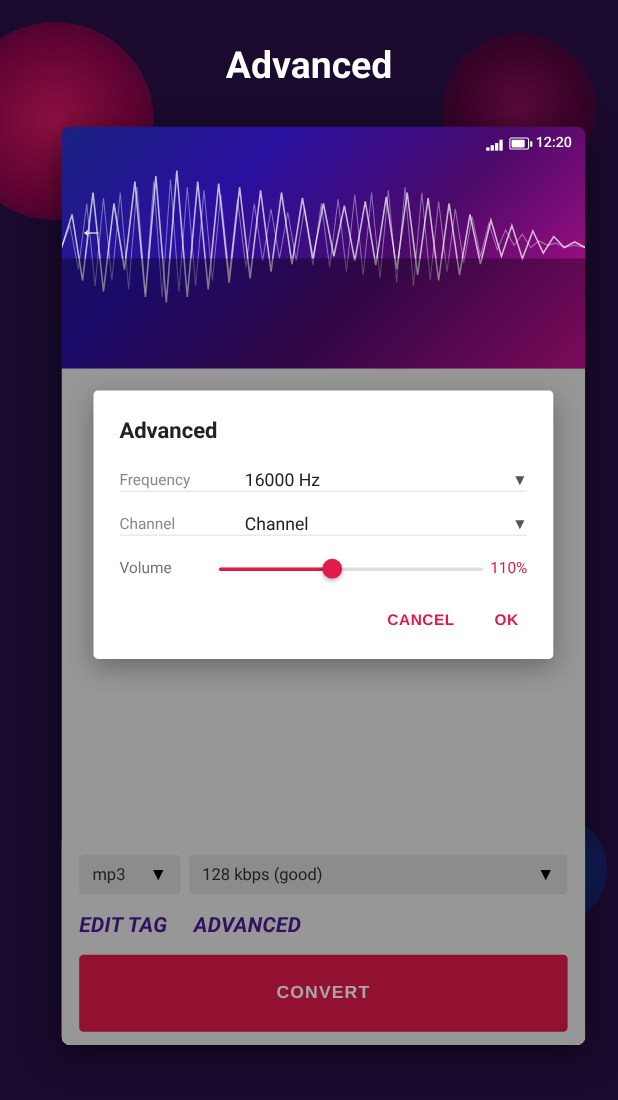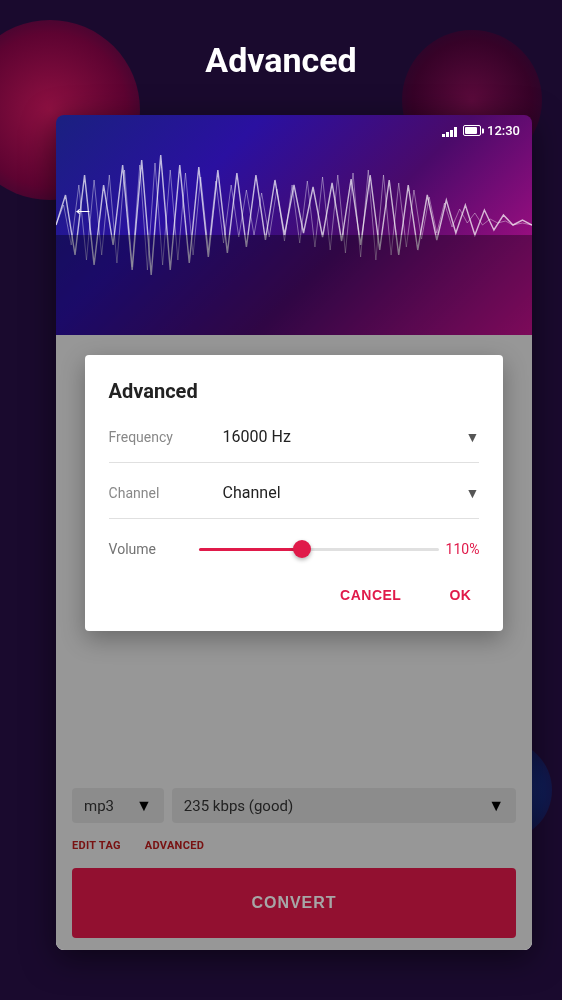--- a/index.html
+++ b/index.html
@@ -179,21 +179,20 @@
       font-weight: bold;
       color: #222;
       margin-bottom: 24px;
     }
 
     .dialog-row {
       display: flex;
       align-items: center;
       margin-bottom: 20px;
       border-bottom: 1px solid #e0e0e0;
-      padding-bottom: 16px;
     }
 
     .dialog-row:last-of-type {
       border-bottom: none;
     }
 
     .dialog-label {
       font-size: 14px;
       color: #888;
       width: 90px;
@@ -273,21 +272,21 @@
       color: #e01a4a;
       margin-left: 0;
       width: 40px;
       text-align: right;
     }
 
     
     .dialog-buttons {
       display: flex;
       justify-content: flex-end;
-      gap: 32px;
+      gap: 20px;
       margin-top: 8px;
     }
 
     .dialog-btn {
       font-size: 14px;
       font-weight: bold;
       color: #e01a4a;
       text-transform: uppercase;
       cursor: pointer;
       letter-spacing: 0.5px;
@@ -344,26 +343,27 @@
       color: #333;
     }
 
     .action-links {
       display: flex;
       gap: 24px;
       margin-bottom: 16px;
     }
 
     .action-link {
-      font-size: 11px;
+      font-size: 19px;
       font-weight: bold;
-      color: #b91c1c;
+      color: #4c1d95;
       text-transform: uppercase;
       cursor: pointer;
       letter-spacing: 0.3px;
+      font-style: italic;
     }
 
     .convert-btn {
       width: 100%;
       background: #e01a4a;
       color: white;
       border: none;
       border-radius: 4px;
       padding: 26px;
       font-size: 16px;
@@ -402,21 +402,21 @@
     <div class="status-bar">
       <div class="signal-bars">
         <span style="height:3px"></span>
         <span style="height:5px"></span>
         <span style="height:7px"></span>
         <span style="height:10px"></span>
       </div>
       <div class="battery-icon">
         <div class="battery-fill"></div>
       </div>
-      <span>12:30</span>
+      <span>12:20</span>
     </div>
 
     <div class="back-arrow">←</div>
 
     <svg class="waveform-svg" viewBox="0 0 500 220" preserveAspectRatio="none">
 
       <g stroke="rgba(255,255,255,0.7)" stroke-width="1.5" fill="none">
 
         <polyline points="0,110 10,80 20,140 30,60 40,150 50,70 60,130 70,50 80,155 90,45 100,160 110,40 120,155 130,50 140,148 150,52 160,142 170,55 180,138 190,58 200,132 210,60 220,125 230,65 240,120 250,70 260,118 270,72 280,122 290,68 300,126 310,64 320,130 330,60 340,135 350,65 360,140 370,70 380,135 390,80 400,125 410,85 420,118 430,90 440,120 450,95 460,115 470,100 480,110 490,105 500,110"></polyline>
       </g>
@@ -470,21 +470,21 @@
 
     <div class="bottom-bar">
 
       
       <div class="format-row">
         <div class="format-select">
           <span class="format-value">mp3</span>
           <span>▼</span>
         </div>
         <div class="bitrate-select">
-          <span class="bitrate-value">235 kbps (good)</span>
+          <span class="bitrate-value">128 kbps (good)</span>
           <span>▼</span>
         </div>
       </div>
 
       
       <div class="action-links">
         <span class="action-link">EDIT TAG</span>
         <span class="action-link">ADVANCED</span>
       </div>
 

